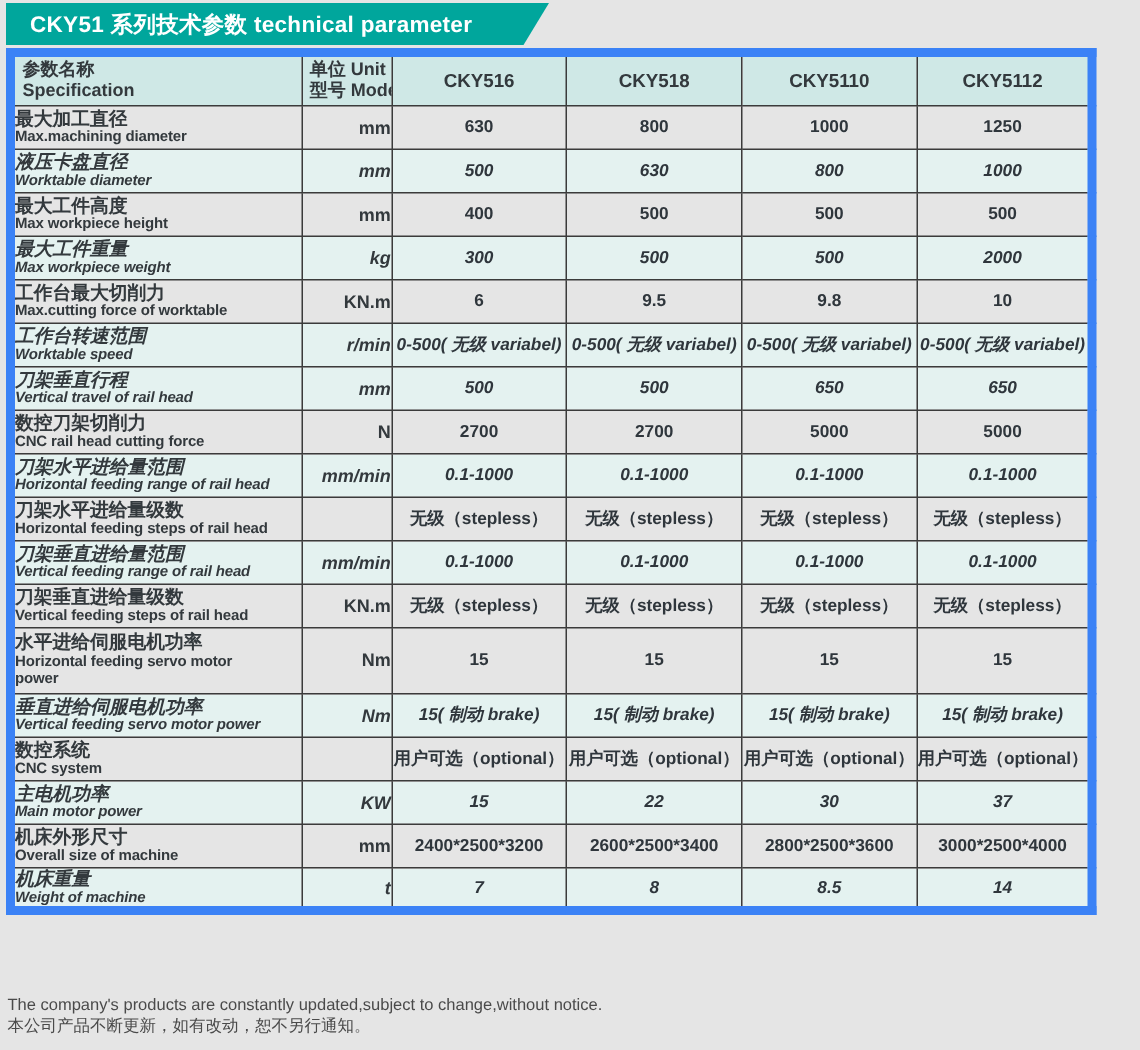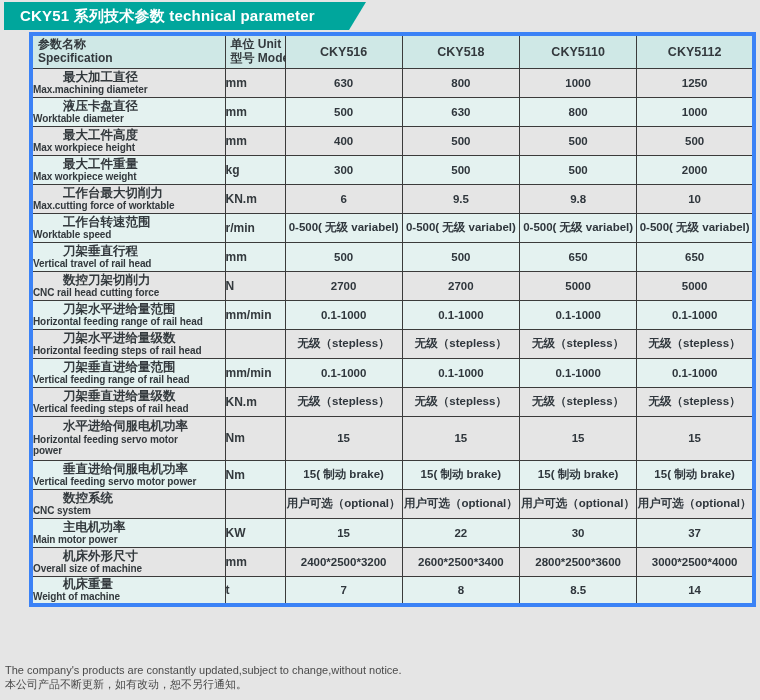--- a/index.html
+++ b/index.html
@@ -29,43 +29,43 @@
     width:727px;
     border-collapse:collapse;
     table-layout:fixed;
   }
   table.spec-table th,table.spec-table td{
     border:1px solid #3b3b3b;
     padding:0;
     box-sizing:border-box;
     overflow:hidden;
   }
-  table.spec-table{border:4px solid #3b82f6;margin-left:25px;}
+  table.spec-table{border:6px solid #3b82f6;}
   col.c-spec{width:194px;}
   col.c-unit{width:60px;}
   thead th{
     background:#cfe8e6;height:30px;
     font-size:12.5px;font-weight:bold;color:#33393d;
     text-align:center;vertical-align:middle;
   }
   thead th.h-spec,thead th.h-unit{text-align:left;padding:2px 4px 2px 5px;}
   thead th .hline{display:block;line-height:1.15;font-size:12px;white-space:nowrap;}
   tbody tr{height:29px;}
   tbody tr.tall{height:44px;}
-  tbody tr.stripe td{background:#e4f2f0;}
+  tbody tr.stripe td{background:#e4f2f0;font-style:italic;}
   td.spec{padding:1px 3px 2px 5px;vertical-align:middle;}
   td.spec .cn{
-    font-size:12.5px;font-weight:bold;line-height:1.15;color:#33393d;white-space:nowrap;padding-left:30px;
+    font-size:12.5px;font-weight:bold;line-height:1.15;color:#33393d;white-space:nowrap;
   }
   td.spec .en{
     font-size:10px;font-weight:bold;line-height:1.15;color:#33393d;white-space:nowrap;letter-spacing:-0.1px;
   }
   tr.tall td.spec .en{white-space:normal;width:170px;}
   td.unit{
-    text-align:left;vertical-align:middle;
+    text-align:right;vertical-align:middle;
     font-size:12px;font-weight:bold;white-space:nowrap;
   }
   td.val{
     text-align:center;vertical-align:middle;
     font-size:11.5px;font-weight:bold;color:#2f363c;white-space:nowrap;
   }
   .footer{
     position:absolute;left:5px;top:663px;width:750px;
     font-size:11px;color:#4a4a4a;line-height:1.3;
   }

